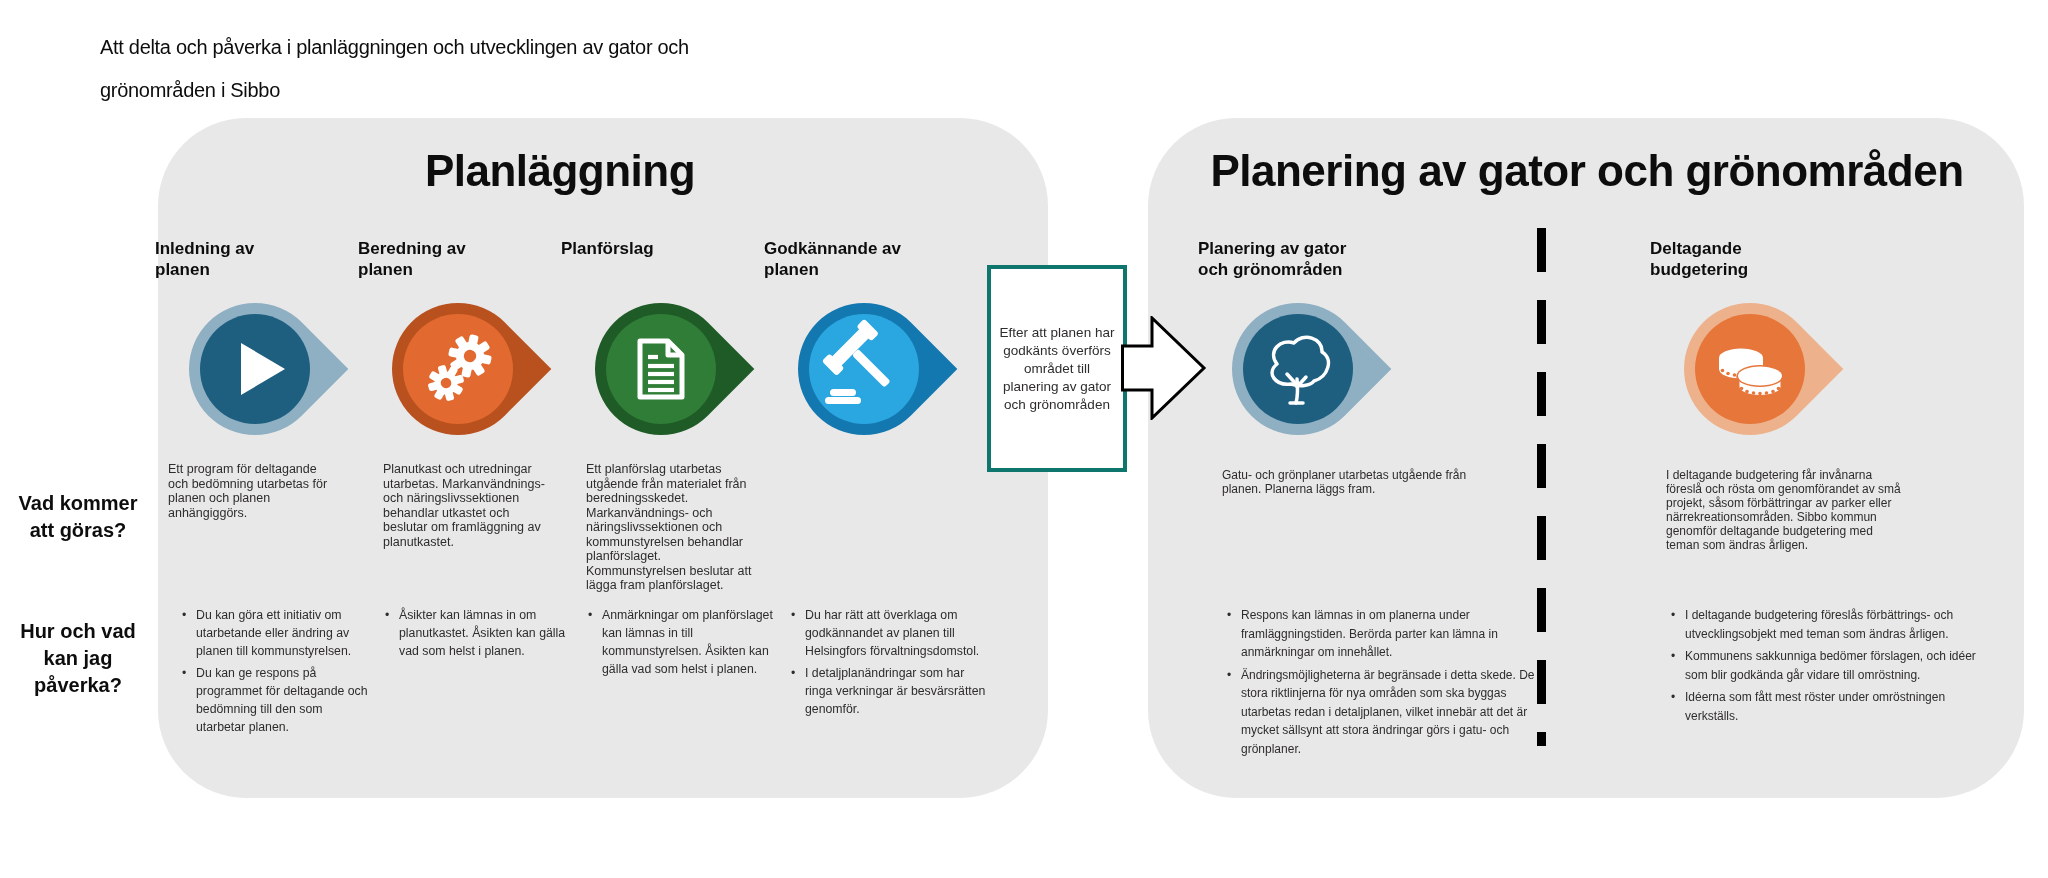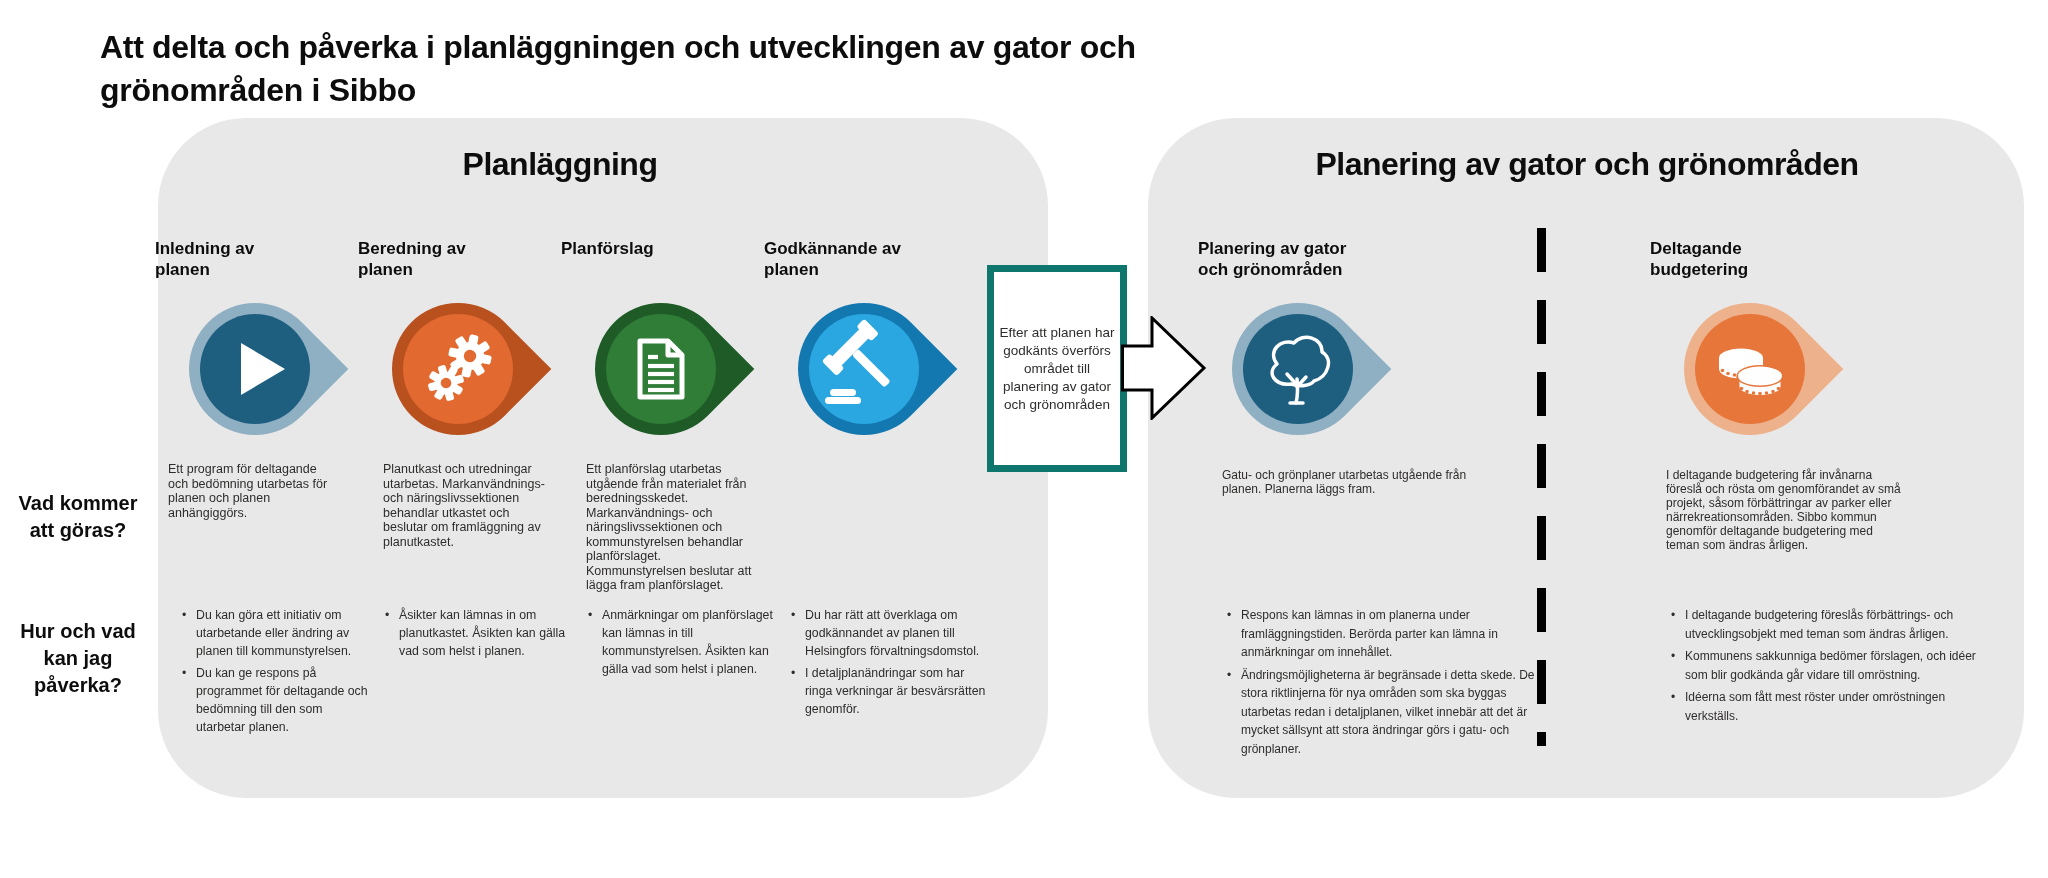--- a/index.html
+++ b/index.html
@@ -1,39 +1,39 @@
 <!DOCTYPE html>
 <html><head>
 <meta charset="utf-8">
 <style>
   html,body{margin:0;padding:0;background:#fff;}
   .canvas{position:relative;width:2048px;height:878px;background:#ffffff;overflow:hidden;
           font-family:"Liberation Sans",sans-serif;color:#2e2d2c;}
   .preline{white-space:pre-line;}
-  .title{position:absolute;left:100px;top:26px;font-size:32px;font-weight:bold;line-height:43px;
+  .title{position:absolute;left:100px;top:26px;font-size:20px;font-weight:normal;line-height:43px;
          letter-spacing:-0.3px;color:#0d0d0d;margin:0;}
   .panel{position:absolute;top:118px;height:680px;background:#e8e8e8;border-radius:88px;}
-  .section-title{position:absolute;top:146px;font-size:32px;font-weight:bold;letter-spacing:-0.5px;
+  .section-title{position:absolute;top:146px;font-size:44px;font-weight:bold;letter-spacing:-0.5px;
                  text-align:center;color:#0d0d0d;}
   .row-label{position:absolute;left:2px;width:152px;text-align:center;font-size:20px;
              font-weight:bold;line-height:27px;color:#0d0d0d;}
   .col-header{position:absolute;top:238px;width:200px;text-align:left;font-size:17px;
               font-weight:bold;line-height:21px;color:#0d0d0d;}
   .marker{position:absolute;top:303px;width:132px;height:132px;}
   .tear{position:absolute;inset:0;border-radius:50% 0 50% 50%;transform:rotate(45deg);}
   .dot{position:absolute;left:11px;top:11px;width:110px;height:110px;border-radius:50%;}
   .glyph{position:absolute;left:0;top:0;width:132px;height:132px;}
   .what{position:absolute;top:462px;font-size:12.5px;line-height:14.5px;}
   .what.r{top:468px;font-size:12px;line-height:14px;}
   .bullets{position:absolute;top:590px;margin:16px;padding:0;list-style:none;font-size:12.3px;line-height:18px;}
   .bullets.r{font-size:12px;line-height:18.5px;}
   .bullets li{position:relative;padding-left:15px;margin-bottom:4px;}
   .bullets li::before{content:"\2022";position:absolute;left:1px;top:0;}
   .transfer-box{position:absolute;left:987px;top:265px;width:140px;height:207px;background:#fff;
-                border:7px solid #0f766e;box-sizing:border-box;display:flex;align-items:center;
+                border:4px solid #0f766e;box-sizing:border-box;display:flex;align-items:center;
                 justify-content:center;text-align:center;font-size:13.5px;line-height:18px;z-index:2;}
   .transfer-arrow{position:absolute;left:1121px;top:316px;width:86px;height:104px;z-index:3;}
   .divider{position:absolute;left:1537px;top:228px;width:9px;height:518px;
            background:repeating-linear-gradient(180deg,#000 0 44px,transparent 44px 72px);}
 </style>
 </head>
 <body>
 
 <div class="canvas">
 

